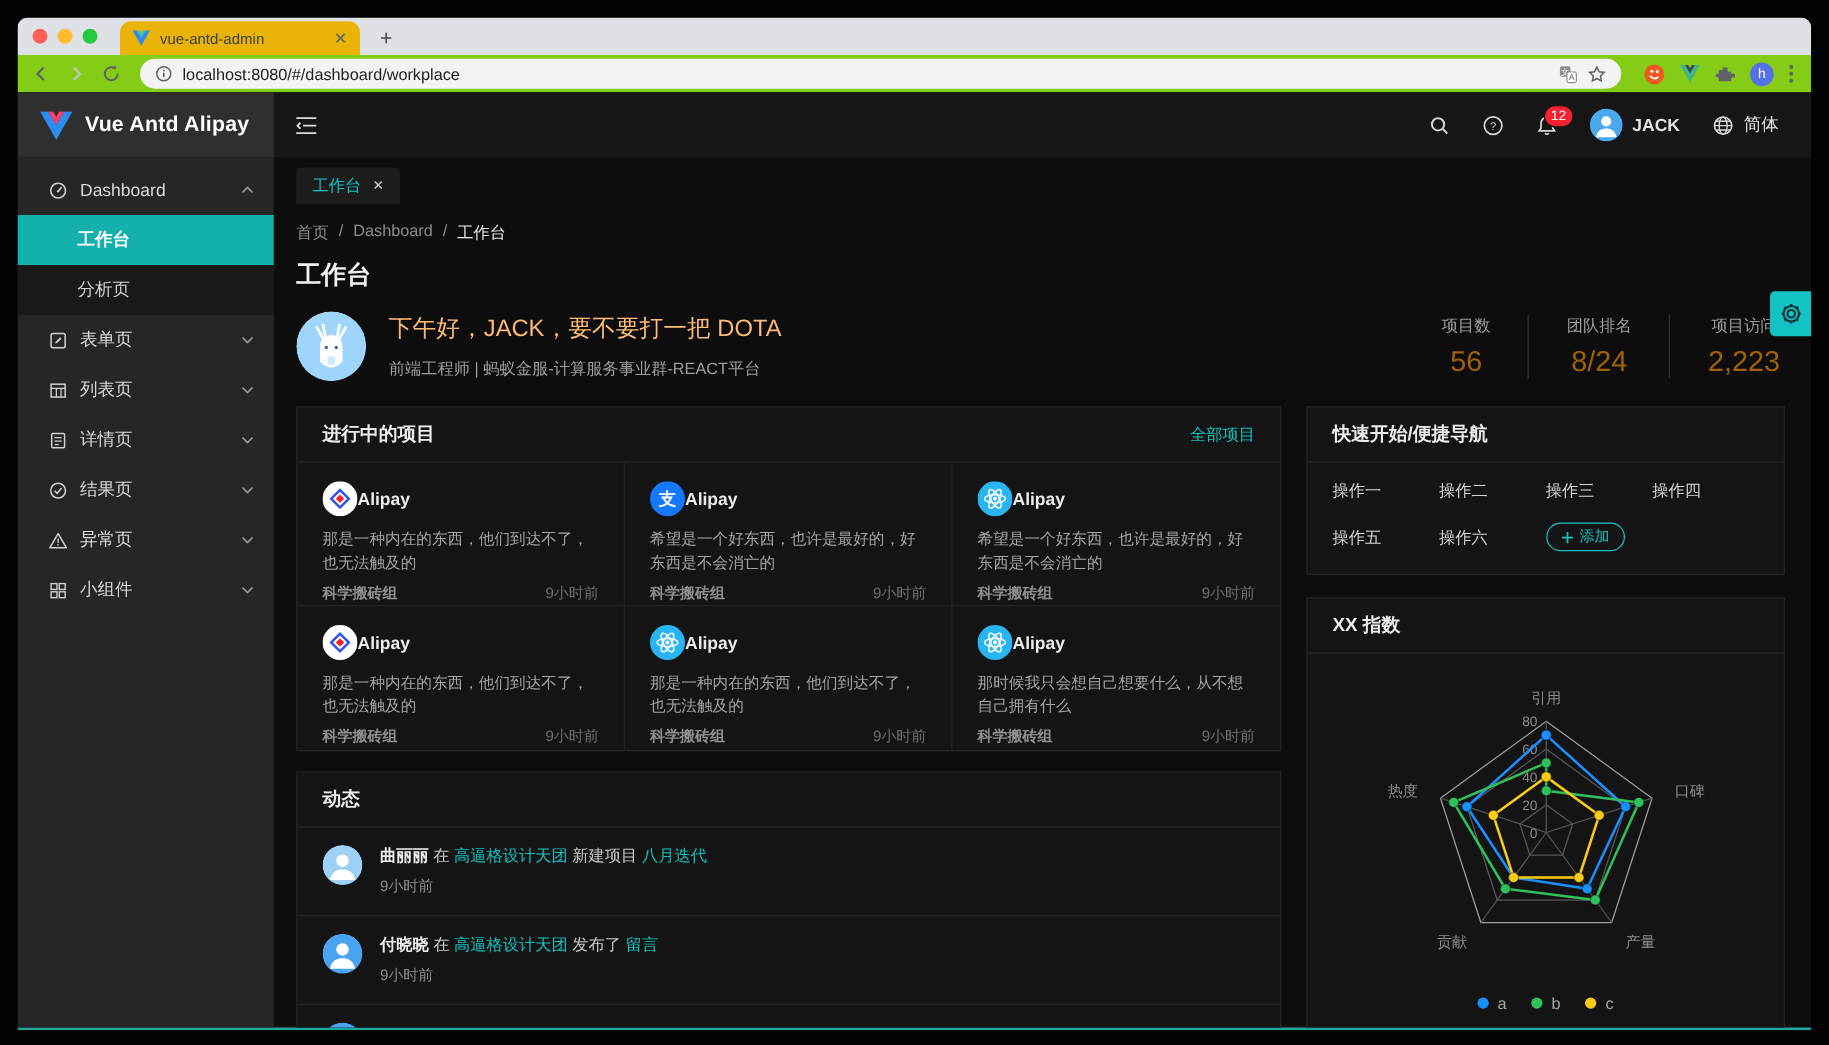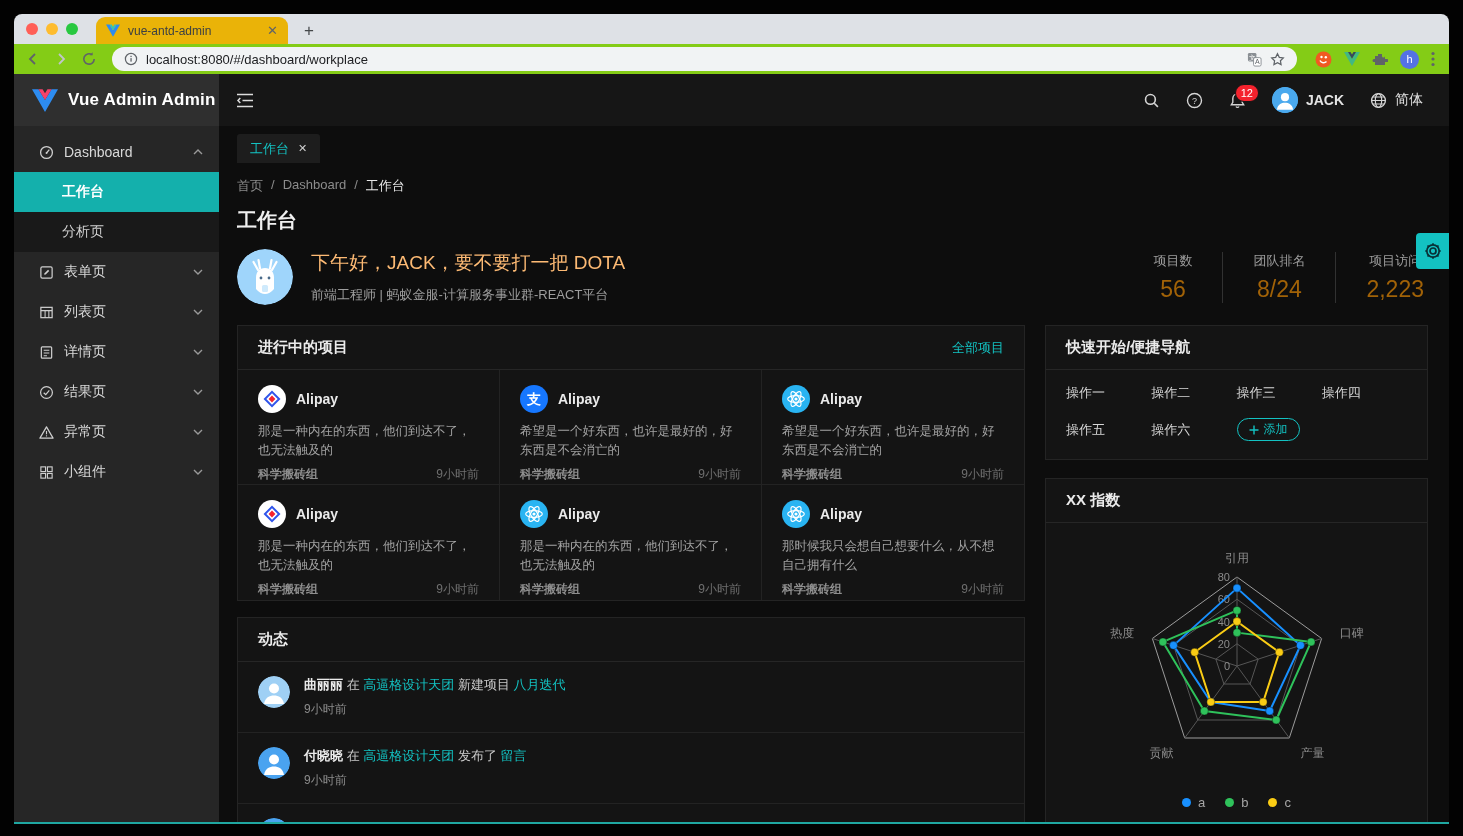--- a/index.html
+++ b/index.html
@@ -73,21 +73,21 @@
   .col-right { width:383px; flex:0 0 auto; }
   .card { background:#141414; border:1px solid #242424; }
   .card-header { height:44px; display:flex; align-items:center; padding:0 20px; border-bottom:1px solid #262626; }
   .card-title { font-size:15px; font-weight:700; color:#ebebeb; }
   .link-all { margin-left:auto; font-size:13px; color:#13c2c2; }
 
   .proj-grid { display:grid; grid-template-columns:repeat(3, 1fr); }
   .proj-cell { height:115px; padding:15px 20px 0; border-right:1px solid #232323; border-bottom:1px solid #232323; }
   .proj-cell:nth-child(3n) { border-right:none; }
   .proj-cell:nth-child(n+4) { border-bottom:none; }
-  .proj-head { display:flex; align-items:center; gap:10px; }
+  .proj-head { display:flex; align-items:center; }
   .proj-icon { width:28px; height:28px; flex:0 0 auto; }
   .proj-title { font-size:14px; font-weight:600; color:#ebebeb; }
   .proj-desc { margin-top:9px; font-size:12.5px; line-height:19px; color:#a3a3a3; height:38px; overflow:hidden; }
   .proj-foot { display:flex; align-items:center; margin-top:6px; font-size:12px; }
   .proj-group { color:#8f8f8f; font-weight:600; }
   .proj-time { margin-left:auto; color:#6f6f6f; }
 
   .activity-card { margin-top:16px; }
   .act-item { display:flex; padding:14px 20px; border-bottom:1px solid #232323; }
   .act-item:last-child { border-bottom:none; }
@@ -209,21 +209,21 @@
       </div>
     </div>
 
     <div class="app">
       <div class="app-header">
         <div class="brand">
           <svg width="26" height="23" viewBox="0 0 16 14">
               <polygon points="0,0 4,0 8,6.7 12,0 16,0 8,14" fill="#2d8cf0"></polygon>
               <polygon points="4,0 6.5,0 8,2.6 9.5,0 12,0 8,6.7" fill="#f5426a"></polygon>
             </svg>
-          <span class="brand-title">Vue Admin Admin</span>
+          <span class="brand-title">Vue Antd Alipay</span>
         </div>
         <div class="fold-btn">
           <svg width="18" height="15" viewBox="0 0 18 14">
               <path d="M1 1h16M6.5 7H17M1 13h16" stroke="#dcdcdc" stroke-width="1.5"></path>
               <path d="M4.3 4.6L2 7l2.3 2.4" fill="none" stroke="#dcdcdc" stroke-width="1.5"></path>
             </svg>
         </div>
         <div class="header-right">
           <span class="hr-item">
             <svg width="17" height="17" viewBox="0 0 16 16">

